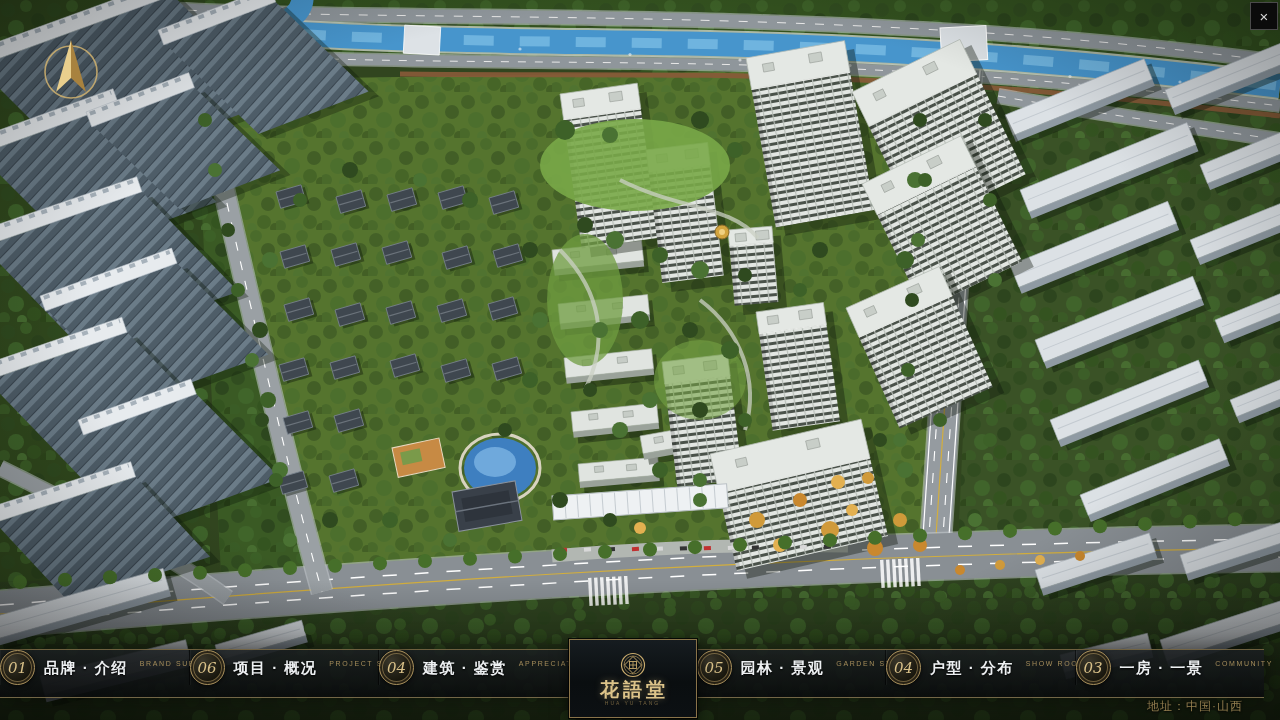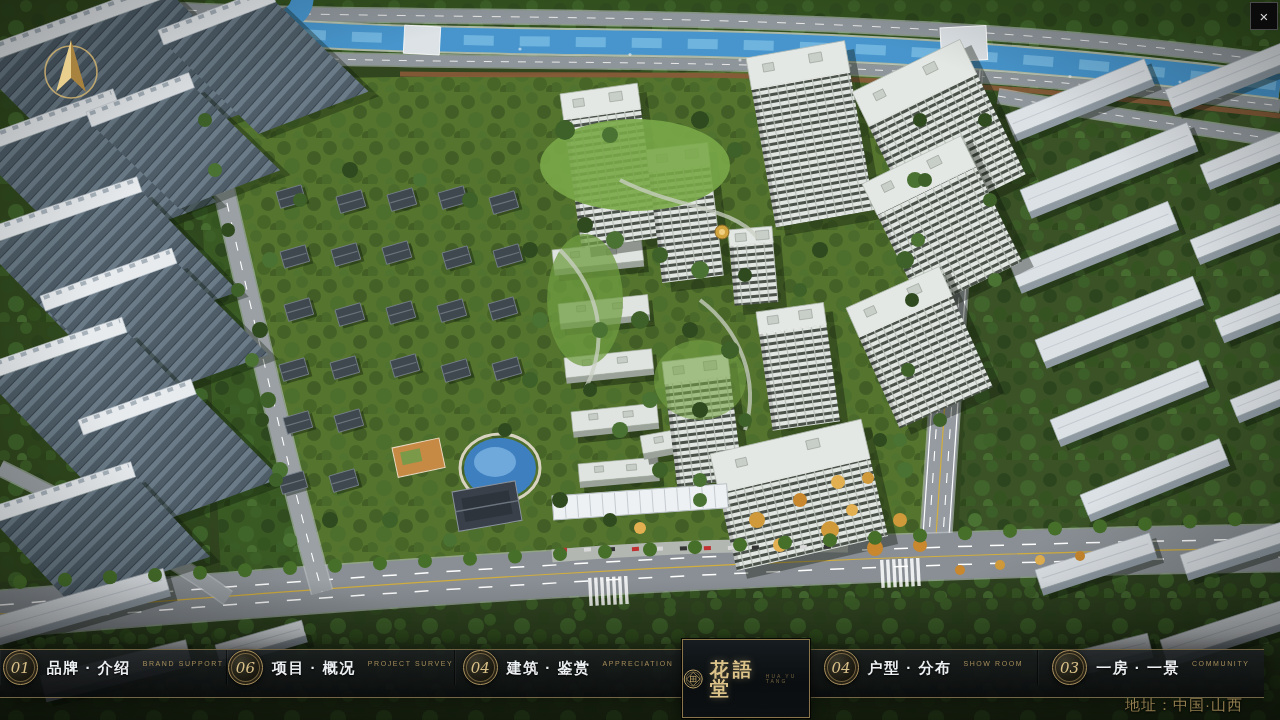--- a/index.html
+++ b/index.html
@@ -36,29 +36,29 @@
   .zh{font-size:15px;font-weight:bold;color:#edf0f2;letter-spacing:1.5px;line-height:1;
       text-shadow:0 1px 2px #000;white-space:nowrap;}
   .tdiv{align-self:stretch;height:1px;
       background:linear-gradient(90deg,rgba(255,255,255,.55),rgba(255,255,255,.08));}
   .en{font-size:7px;color:#a58d5b;letter-spacing:1.6px;line-height:1;white-space:nowrap;}
 
   
   .logo-panel{width:126px;flex:none;align-self:flex-start;margin-top:-11px;height:77px;
     background:linear-gradient(180deg,#161c20,#0a0e10 55%,#0c1013);
     border:1px solid #8a744a;box-shadow:0 0 0 1px rgba(0,0,0,.8),0 4px 14px rgba(0,0,0,.65);
-    display:flex;flex-direction:row;align-items:center;justify-content:center;gap:2px;
+    display:flex;flex-direction:column;align-items:center;justify-content:center;gap:2px;
     position:relative;z-index:5;cursor:pointer;}
   .emblem{width:26px;height:26px;}
   .logo-title{font-family:"DejaVu Serif",serif;font-size:19px;font-weight:bold;color:#dcc389;
     letter-spacing:4px;padding-left:4px;line-height:1;text-shadow:0 0 7px rgba(220,195,137,.4);}
   .logo-sub{font-size:5px;color:#756440;letter-spacing:2px;line-height:1;}
 
   
-  .address{position:absolute;right:37px;bottom:5px;z-index:5;font-size:15px;color:#937e4f;
+  .address{position:absolute;right:37px;bottom:5px;z-index:5;font-size:12px;color:#937e4f;
     letter-spacing:1px;text-shadow:0 1px 2px #000;}
 </style>
 </head>
 <body>
 
 <div id="stage">
 
   <div style="position:absolute;inset:0;">
   <svg class="scene" viewBox="0 0 1280 720" preserveAspectRatio="none">
     <defs>
@@ -835,20 +835,30 @@
         <circle cx="13" cy="13" r="9" fill="none" stroke="#9a8350" stroke-width=".8"></circle>
         <rect x="7" y="7" width="12" height="12" fill="none" stroke="#c9ab6d" stroke-width=".9" transform="rotate(45 13 13)"></rect>
         <rect x="9.5" y="9.5" width="7" height="7" fill="none" stroke="#c9ab6d" stroke-width=".9"></rect>
         <line x1="13" y1="9.5" x2="13" y2="16.5" stroke="#c9ab6d" stroke-width=".8"></line>
         <line x1="9.5" y1="13" x2="16.5" y2="13" stroke="#c9ab6d" stroke-width=".8"></line>
       </svg>
       <div class="logo-title">花語堂</div>
       <div class="logo-sub">HUA YU TANG</div>
     </div>
 
+    <div class="nav-item">
+      <div class="medal">
+          <span>05</span>
+        </div>
+      <div class="nav-text">
+        <span class="zh">园林 · 景观</span>
+        <span class="tdiv"></span>
+        <span class="en">GARDEN STREET</span>
+      </div>
+    </div>
 
 
     <div class="nav-item">
       <div class="medal">
           <span>04</span>
         </div>
       <div class="nav-text">
         <span class="zh">户型 · 分布</span>
         <span class="tdiv"></span>
         <span class="en">SHOW ROOM</span>

